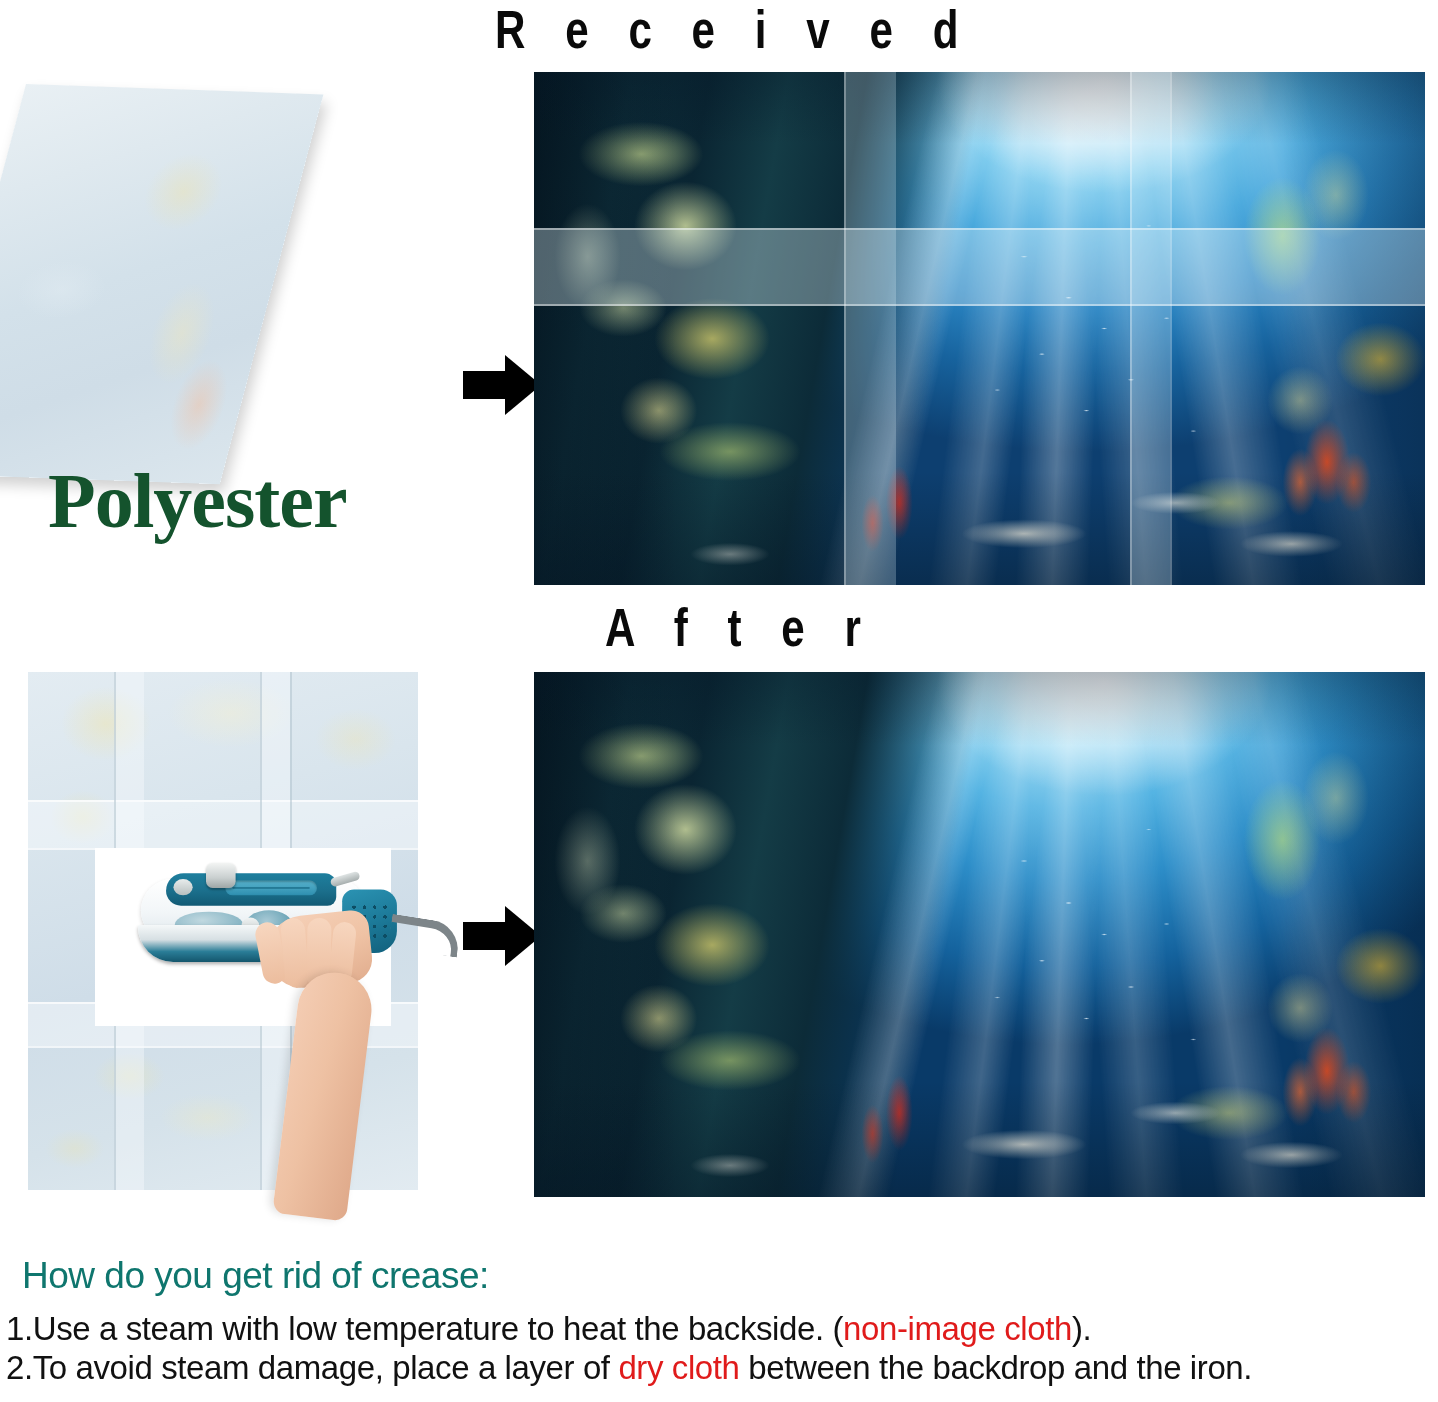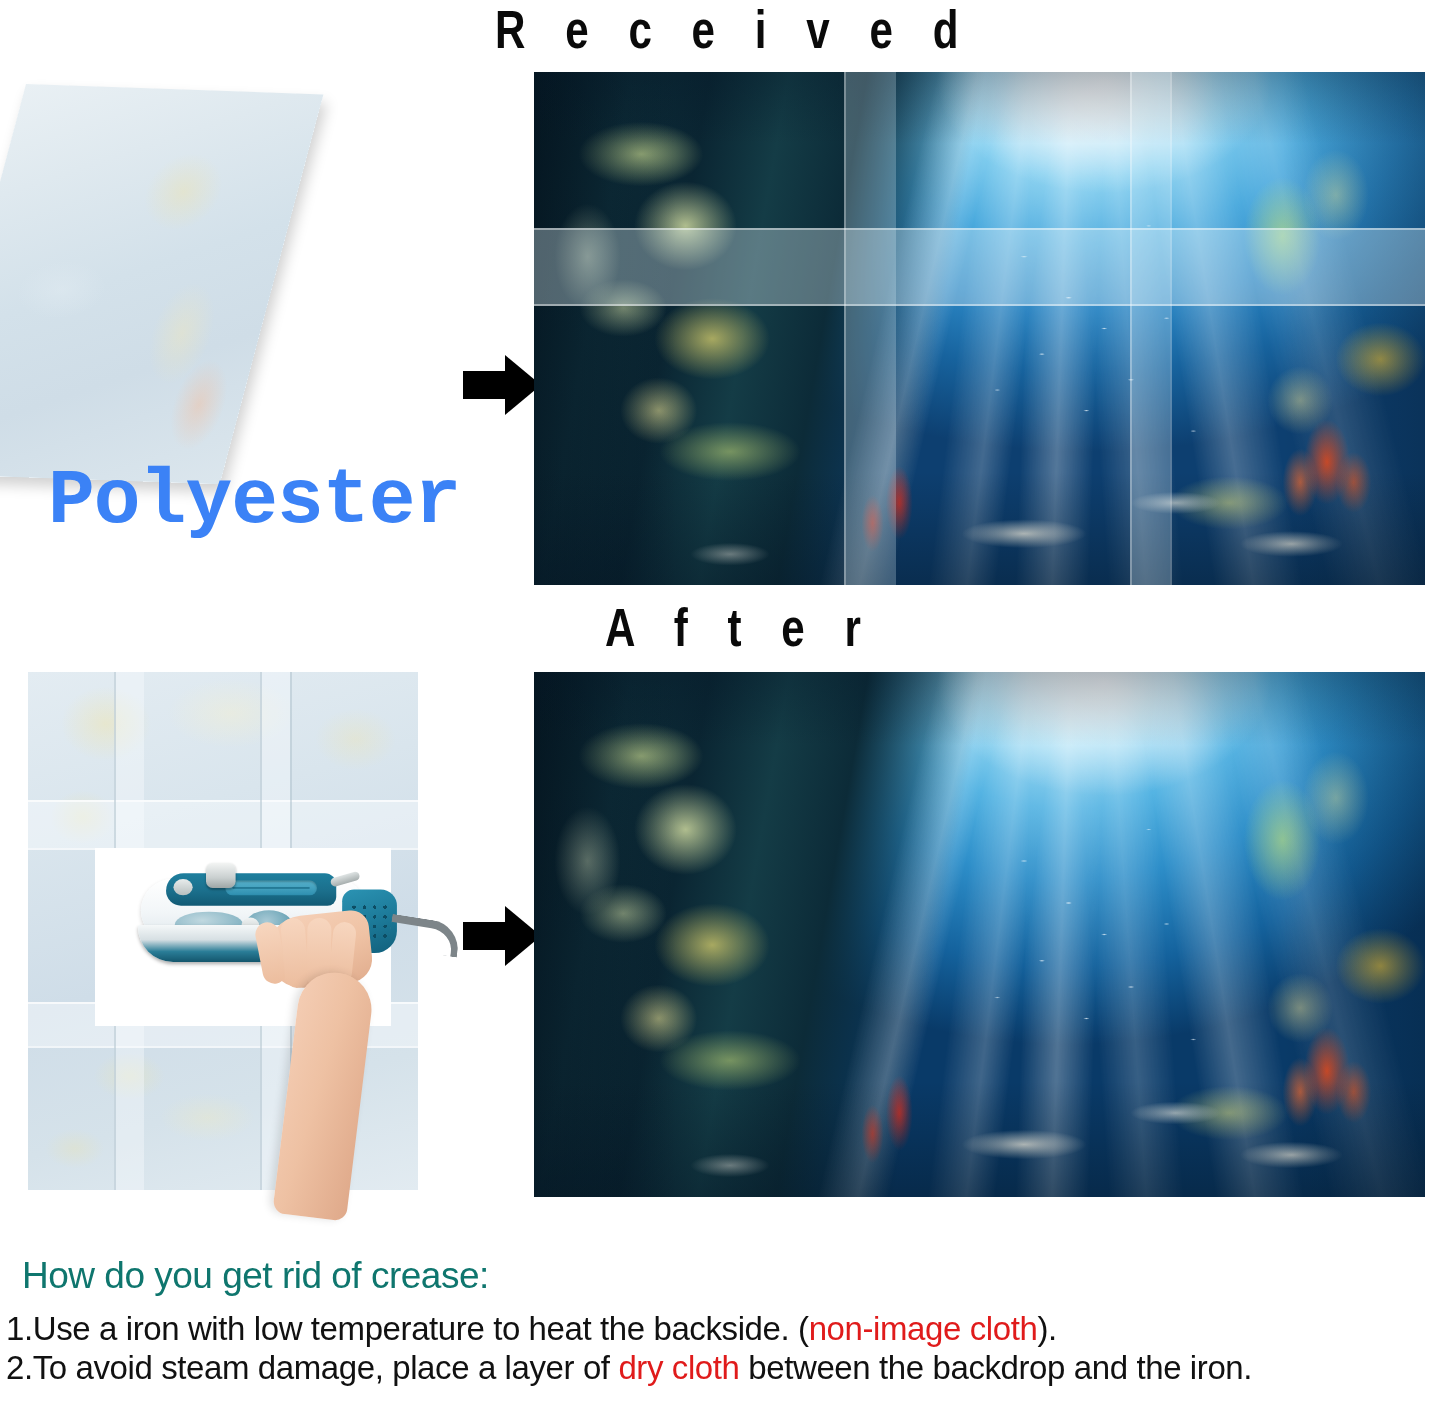--- a/index.html
+++ b/index.html
@@ -193,23 +193,23 @@
 </head>
 <body>
 
 <div class="hdr" style="left:495px;top:2px;">R e c e i v e d</div>
 
 <div class="swatch" style="left:26px;top:84px;width:300px;height:390px;
             transform:skewX(-13deg) rotate(2deg);transform-origin:top left;">
   <div class="swatchTint"></div>
 </div>
 
-<div style="position:absolute;left:48px;top:462px;color:#3b82f6;font-weight:bold;
+<div style="position:absolute;left:48px;top:462px;color:#14532d;font-weight:bold;
             font-size:78px;line-height:1;letter-spacing:-1px;white-space:nowrap;
-            font-family:Liberation Mono, monospace;">Polyester</div>
+            font-family:Liberation Serif, serif;">Polyester</div>
 
 <div class="arrow" style="left:463px;top:355px;width:82px;height:60px;">
   <div class="shaft"></div>
   <div class="head"></div>
 </div>
 
 <div class="reef" style="left:534px;top:72px;width:891px;height:513px;">
   <div class="layer water"></div>
   <div class="layer rockwall"></div>
   <div class="layer sunspot"></div>
@@ -291,15 +291,15 @@
   <div class="layer coralLeft"></div>
   <div class="layer coralRight"></div>
   <div class="layer redcoral"></div>
   <div class="layer sandrock"></div>
   <div class="layer fishes"></div>
   <div class="layer vignette"></div>
 </div>
 
 <div class="instrTitle" style="left:22px;top:1255px;">How do you get rid of crease:</div>
 
-<div class="instrLine" style="left:6px;top:1310px;"><span>1.</span><span>Use a iron with low temperature to heat the backside. (</span><span class="hl">non-image cloth</span><span>).</span></div>
+<div class="instrLine" style="left:6px;top:1310px;"><span>1.</span><span>Use a steam with low temperature to heat the backside. (</span><span class="hl">non-image cloth</span><span>).</span></div>
 
 <div class="instrLine" style="left:6px;top:1349px;"><span>2.</span><span>To avoid steam damage, place a layer of </span><span class="hl">dry cloth</span><span> between the backdrop and the iron.</span></div>
 
 </body></html>

